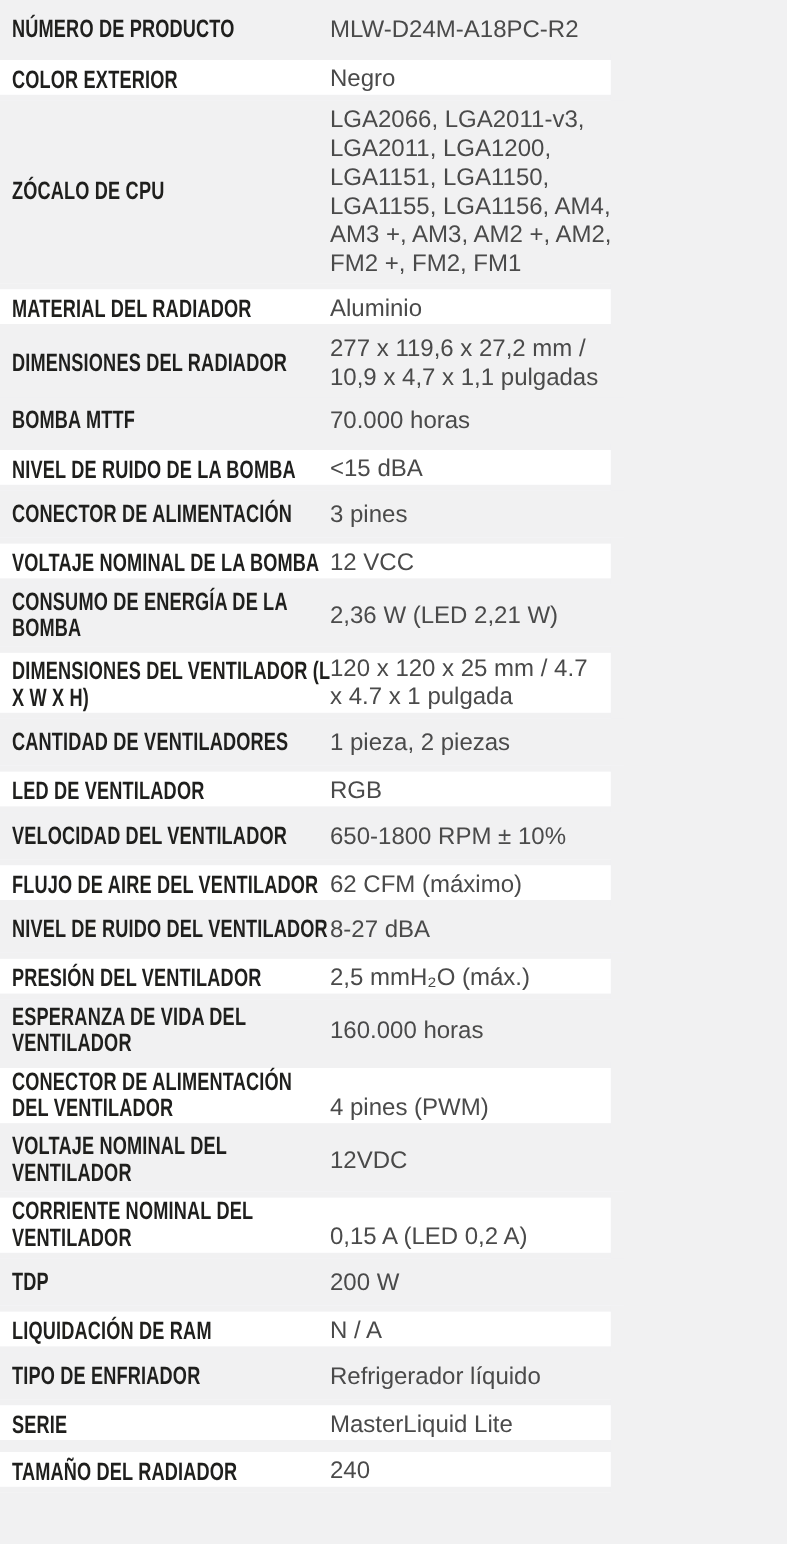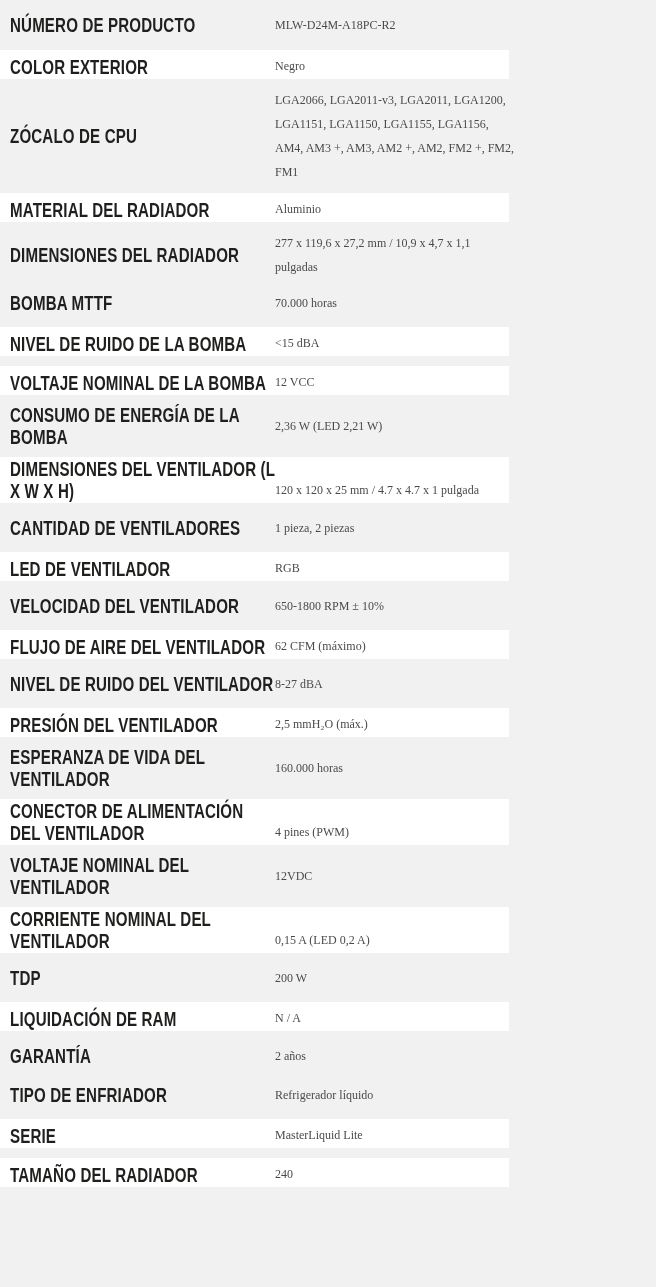--- a/index.html
+++ b/index.html
@@ -39,24 +39,23 @@
     display:block;width:368px;
     transform:scaleX(0.72);
     transform-origin:left center;
     font-weight:bold;
     font-size:21px;line-height:22px;
     letter-spacing:0.2px;
     color:var(--label-color);
   }
   .value{
     flex:1;
-    font-size:12px;line-height:24px;
+    font-size:20px;line-height:24px;
     color:var(--value-color);
     padding-right:2px;
-    font-family:Liberation Serif, serif;
   }
 </style>
 </head>
 <body>
 
 <main class="spec-table" id="spec-table">
     <div class="row gray">
       <div class="label">
         <span class="label-text">NÚMERO DE PRODUCTO</span>
       </div>
@@ -91,20 +90,26 @@
         <span class="label-text">BOMBA MTTF</span>
       </div>
       <div class="value">70.000 horas</div>
     </div>
     <div class="row white">
       <div class="label">
         <span class="label-text">NIVEL DE RUIDO DE LA BOMBA</span>
       </div>
       <div class="value">&lt;15 dBA</div>
     </div>
+    <div class="row gray">
+      <div class="label">
+        <span class="label-text">CONECTOR DE ALIMENTACIÓN</span>
+      </div>
+      <div class="value">3 pines</div>
+    </div>
     <div class="row white">
       <div class="label">
         <span class="label-text">VOLTAJE NOMINAL DE LA BOMBA</span>
       </div>
       <div class="value">12 VCC</div>
     </div>
     <div class="row gray">
       <div class="label">
         <span class="label-text">CONSUMO DE ENERGÍA DE LA BOMBA</span>
       </div>
@@ -180,26 +185,20 @@
       <div class="label">
         <span class="label-text">TDP</span>
       </div>
       <div class="value">200 W</div>
     </div>
     <div class="row white">
       <div class="label">
         <span class="label-text">LIQUIDACIÓN DE RAM</span>
       </div>
       <div class="value">N / A</div>
-    </div>
-    <div class="row gray">
-      <div class="label">
-        <span class="label-text">GARANTÍA</span>
-      </div>
-      <div class="value">2 años</div>
     </div>
     <div class="row gray">
       <div class="label">
         <span class="label-text">TIPO DE ENFRIADOR</span>
       </div>
       <div class="value">Refrigerador líquido</div>
     </div>
     <div class="row white">
       <div class="label">
         <span class="label-text">SERIE</span>

